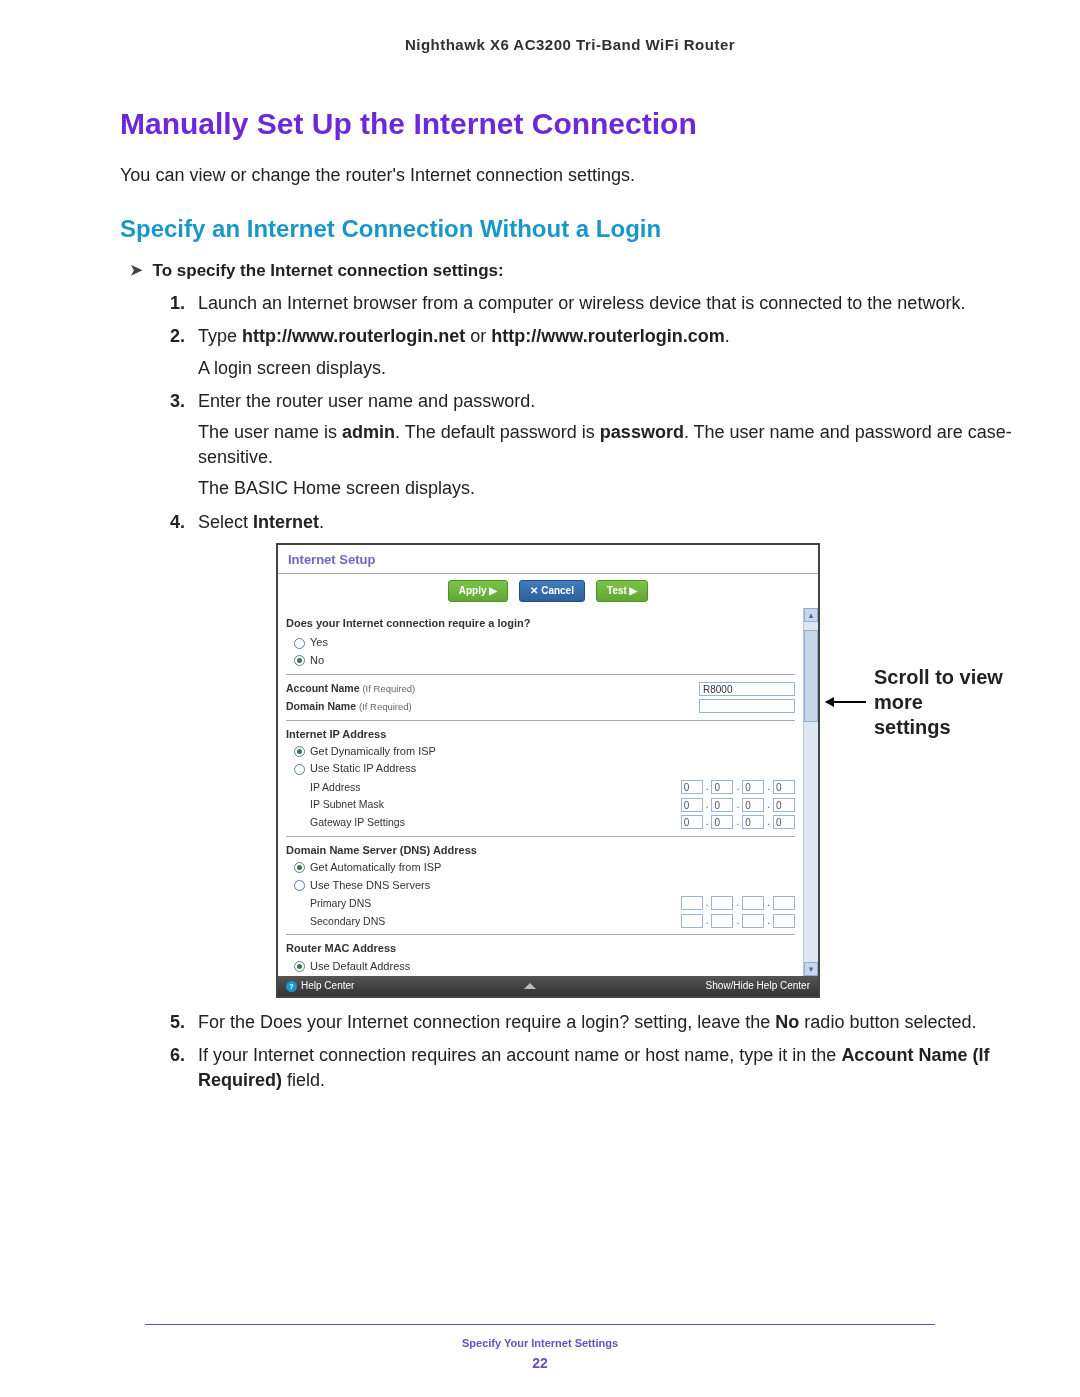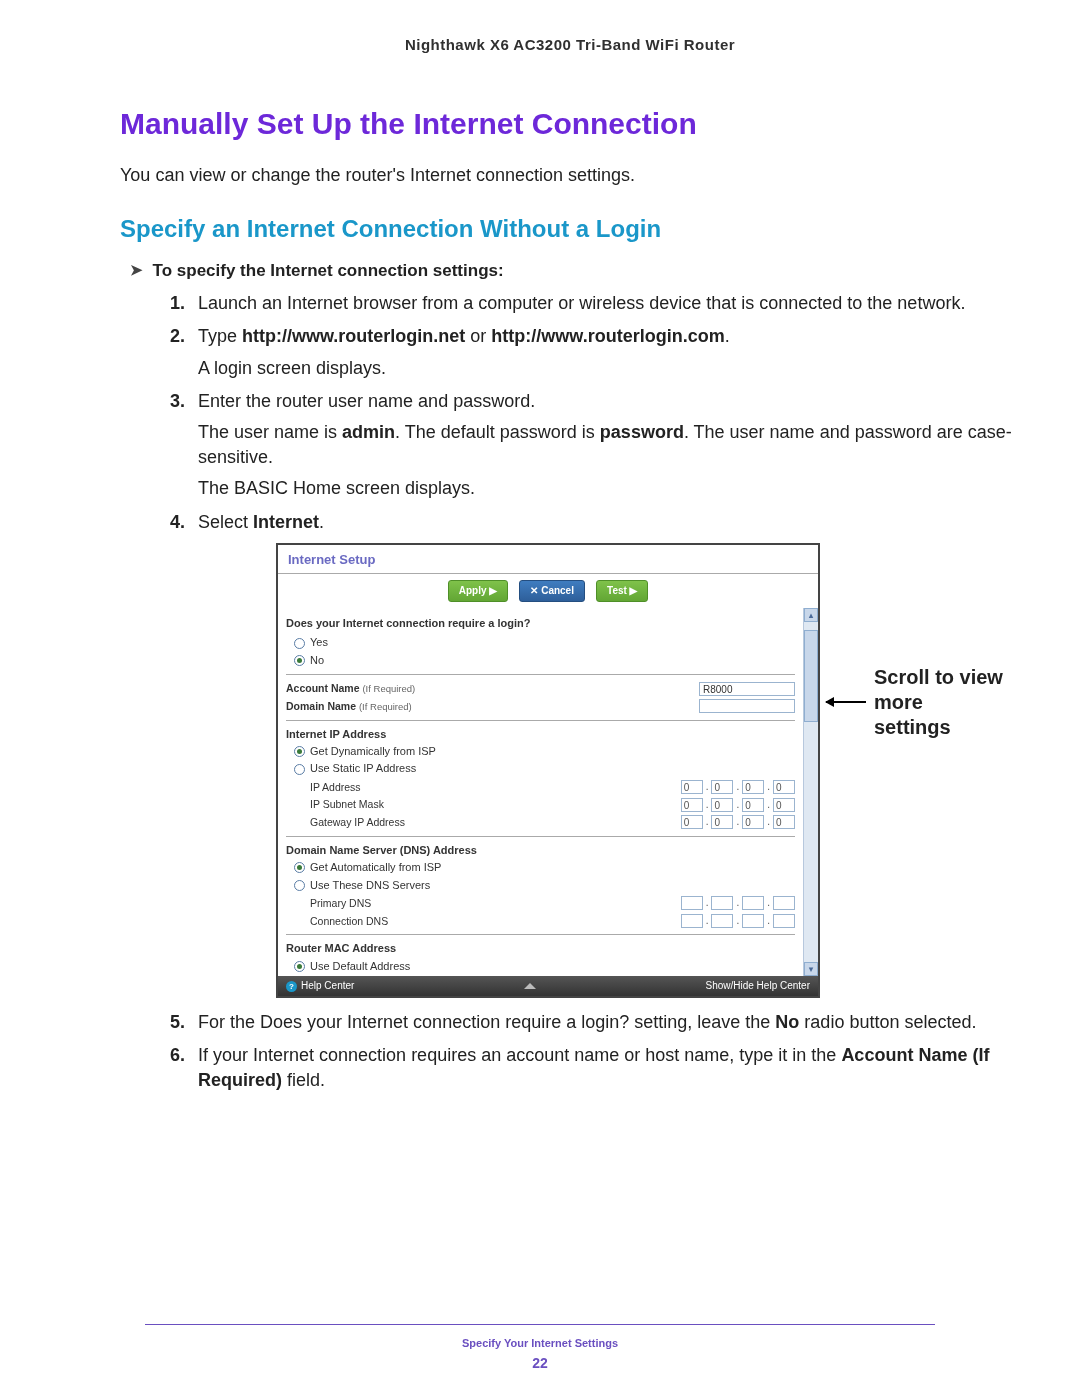--- a/index.html
+++ b/index.html
@@ -404,21 +404,21 @@
               <div class="field-row" style="padding-left:24px">
                 <span class="field-label">IP Subnet Mask</span>
                 <span class="ip-group">
                   <span class="ip-box">0</span>.
                   <span class="ip-box">0</span>.
                   <span class="ip-box">0</span>.
                   <span class="ip-box">0</span>
                 </span>
               </div>
               <div class="field-row" style="padding-left:24px">
-                <span class="field-label">Gateway IP Address</span>
+                <span class="field-label">Gateway IP Settings</span>
                 <span class="ip-group">
                   <span class="ip-box">0</span>.
                   <span class="ip-box">0</span>.
                   <span class="ip-box">0</span>.
                   <span class="ip-box">0</span>
                 </span>
               </div>
               <div class="hr-line"></div>
 
               <div class="shot-section-head">Domain Name Server (DNS) Address</div>
@@ -433,21 +433,21 @@
               <div class="field-row" style="padding-left:24px">
                 <span class="field-label">Primary DNS</span>
                 <span class="ip-group">
                   <span class="ip-box"></span>.
                   <span class="ip-box"></span>.
                   <span class="ip-box"></span>.
                   <span class="ip-box"></span>
                 </span>
               </div>
               <div class="field-row" style="padding-left:24px">
-                <span class="field-label">Connection DNS</span>
+                <span class="field-label">Secondary DNS</span>
                 <span class="ip-group">
                   <span class="ip-box"></span>.
                   <span class="ip-box"></span>.
                   <span class="ip-box"></span>.
                   <span class="ip-box"></span>
                 </span>
               </div>
               <div class="hr-line"></div>
 
               <div class="shot-section-head">Router MAC Address</div>

